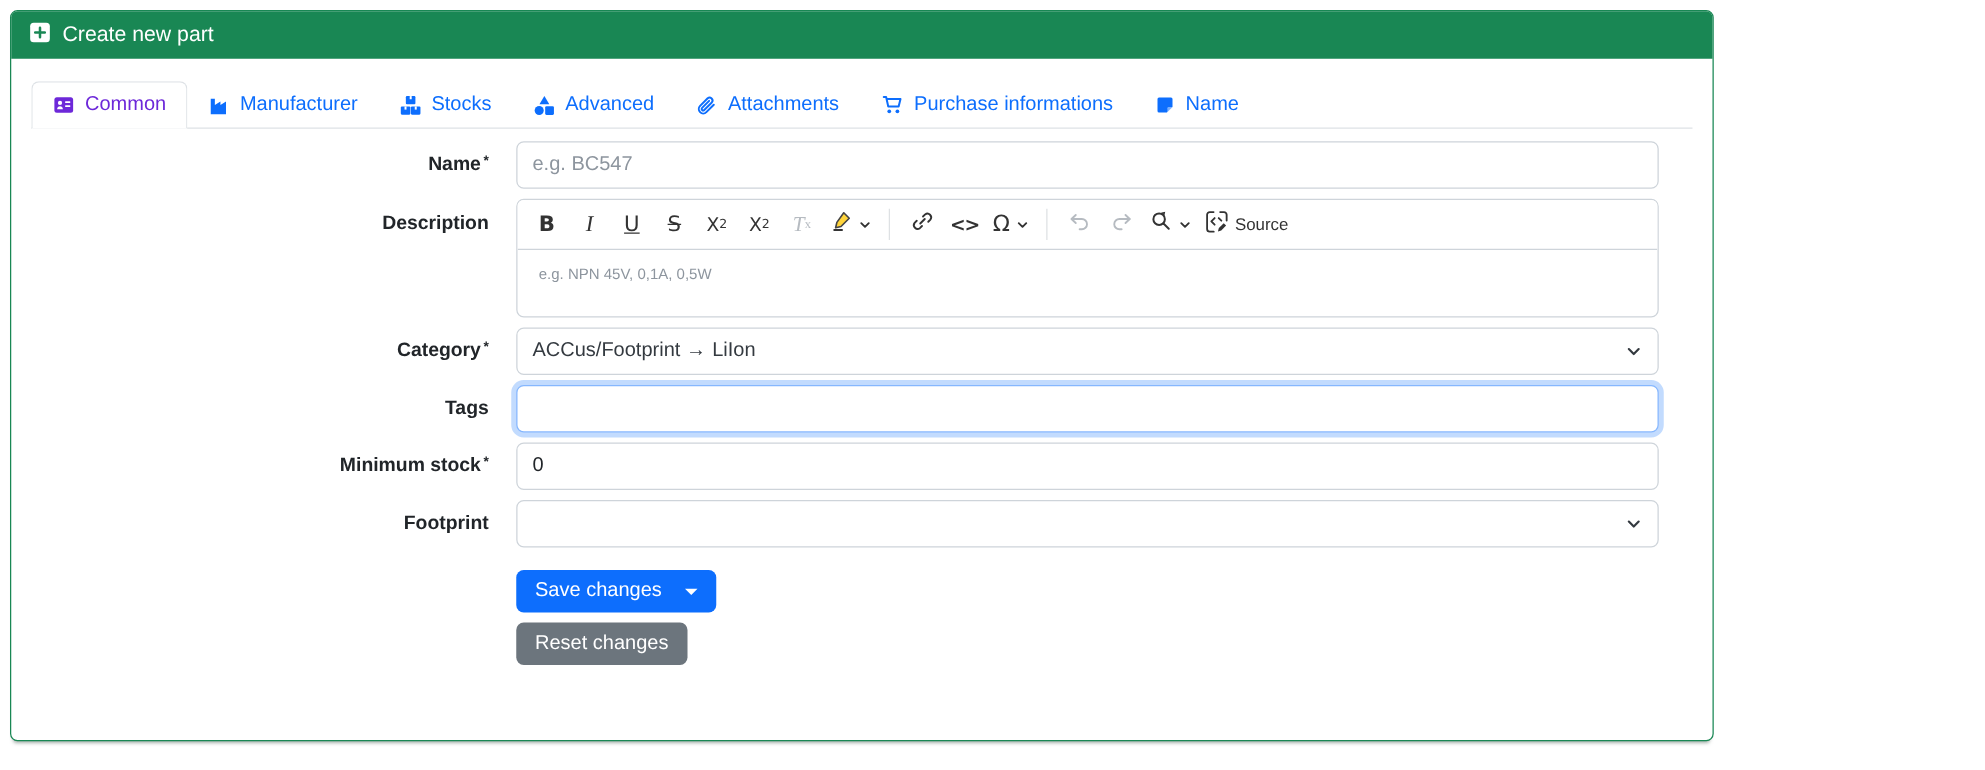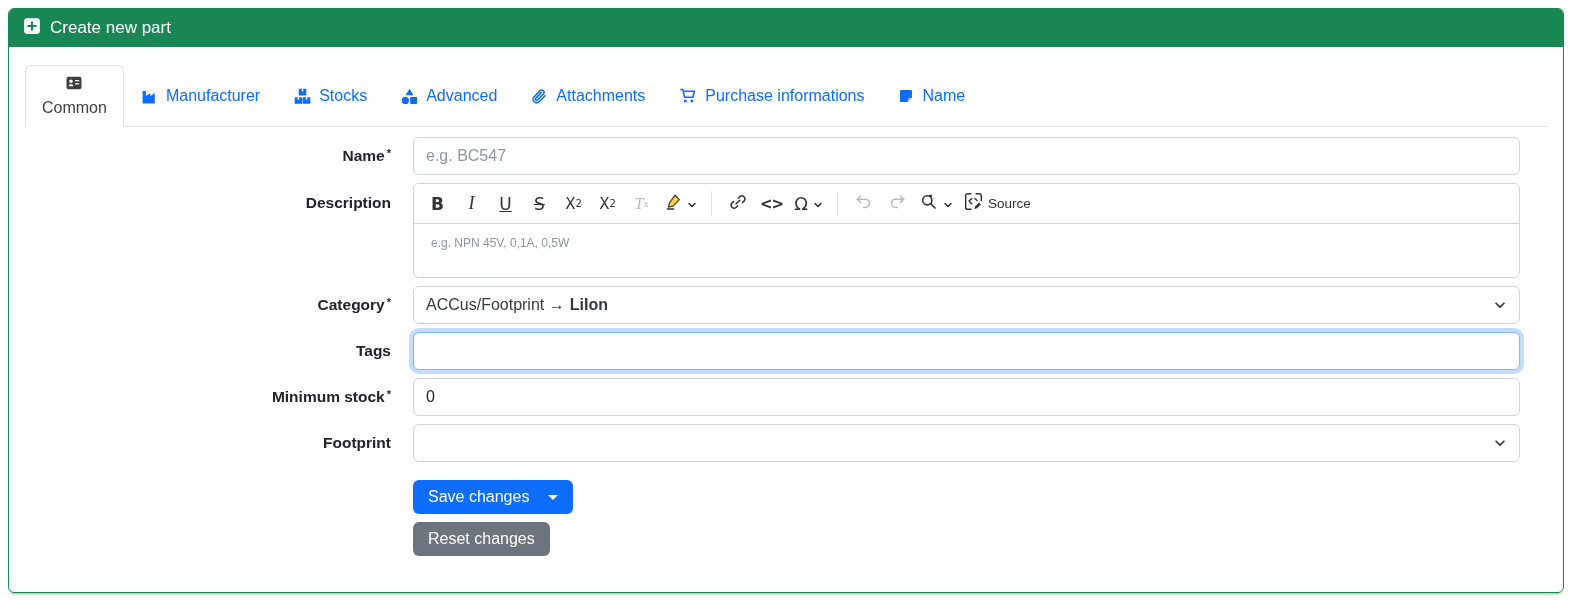--- a/index.html
+++ b/index.html
@@ -3,41 +3,41 @@
 <meta charset="utf-8">
 <style>
   * { box-sizing: border-box; }
   html,body { margin:0; padding:0; }
   body {
     width:1588px; height:616px; background:#ffffff;
     font-family:"Liberation Sans", sans-serif; color:#212529;
     position:relative; overflow:hidden;
   }
   .card {
-    position:absolute; left:8px; top:8px; width:1556px; height:585px;
+    position:absolute; left:8px; top:8px; width:1363px; height:585px;
     background:#fff; border:1px solid #198754; border-radius:6px;
     box-shadow:0 4px 3px -3px rgba(90,110,100,.55);
   }
   .card-header {
     background:#198754; color:#fff; height:38px;
     display:flex; align-items:center; gap:9px; padding:0 14px;
     border-radius:5px 5px 0 0; font-size:17px;
   }
   .card-body { padding:16px 16px 0 16px; }
 
   
   .nav-tabs { display:flex; border-bottom:1px solid #dee2e6; margin-top:2px; }
   .nav-link {
     display:flex; align-items:center; gap:8px;
     padding:9px 16px; font-size:16px; color:#0d6efd;
     background:transparent; border:1px solid transparent;
     border-radius:6px 6px 0 0; margin-bottom:-1px; cursor:pointer;
     font-family:"Liberation Sans", sans-serif;
   }
-  .nav-link.active { color:#404040; background:#fff; border-color:#dee2e6 #dee2e6 #ffffff;flex-direction:column; }
+  .nav-link.active { color:#6d28d9; background:#fff; border-color:#dee2e6 #dee2e6 #ffffff; }
   .nav-link .ticon { display:inline-flex; }
 
   
   .form-area { margin-top:10px; }
   .form-row { display:flex; align-items:center; margin:0 27px 8px 0; }
   .form-row.top { align-items:flex-start; }
   .form-label {
     width:388px; flex:0 0 388px; text-align:right; padding-right:22px;
     font-weight:700; font-size:15.5px; color:#212529; line-height:1.2;
   }
@@ -48,21 +48,21 @@
     width:100%; height:38px; padding:6px 12px; font-size:16px;
     border:1px solid #ced4da; border-radius:6px; background:#fff;
     color:#212529; font-family:"Liberation Sans", sans-serif;
   }
   .form-control::placeholder { color:#8d959e; opacity:1; }
   .focused {
     border-color:#86b7fe !important;
     box-shadow:0 0 0 4px rgba(13,110,253,.25);
   }
   .select-box { display:flex; align-items:center; position:relative; padding-right:36px; cursor:pointer; color:#343a40; }
-  .select-box .sel-bold { font-weight:700; margin-left:5px; }
+  .select-box .sel-bold { font-weight:400; margin-left:5px; }
   .select-chevron { position:absolute; right:12px; top:50%; transform:translateY(-50%); display:inline-flex; }
 
   
   .editor { border:1px solid #ced4da; border-radius:6px; overflow:hidden; background:#fff; }
   .editor-toolbar {
     display:flex; align-items:center; gap:3px; padding:4px 8px;
     border-bottom:1px solid #ced4da; background:#fff; height:40px;
   }
   .tb-btn {
     min-width:31px; height:30px; display:inline-flex; align-items:center; justify-content:center;

